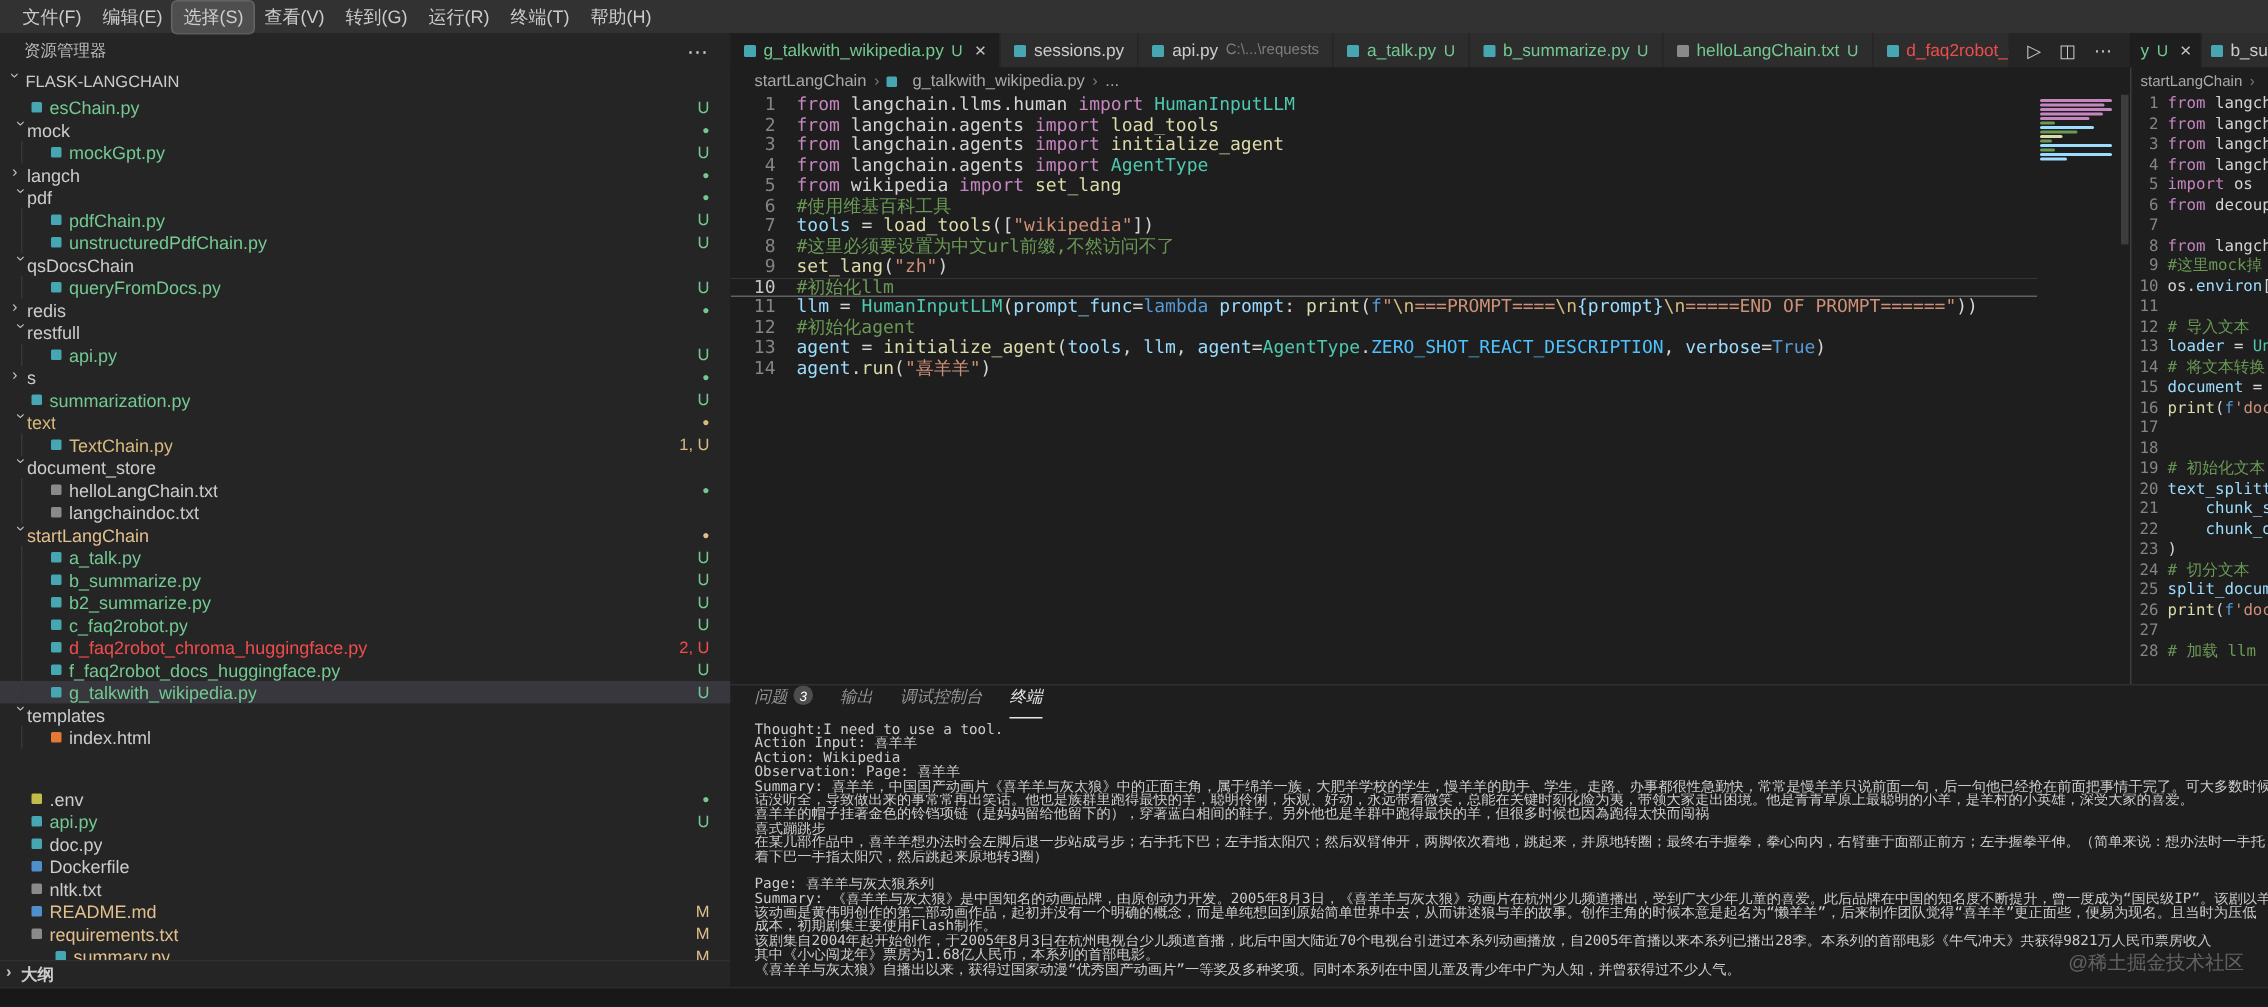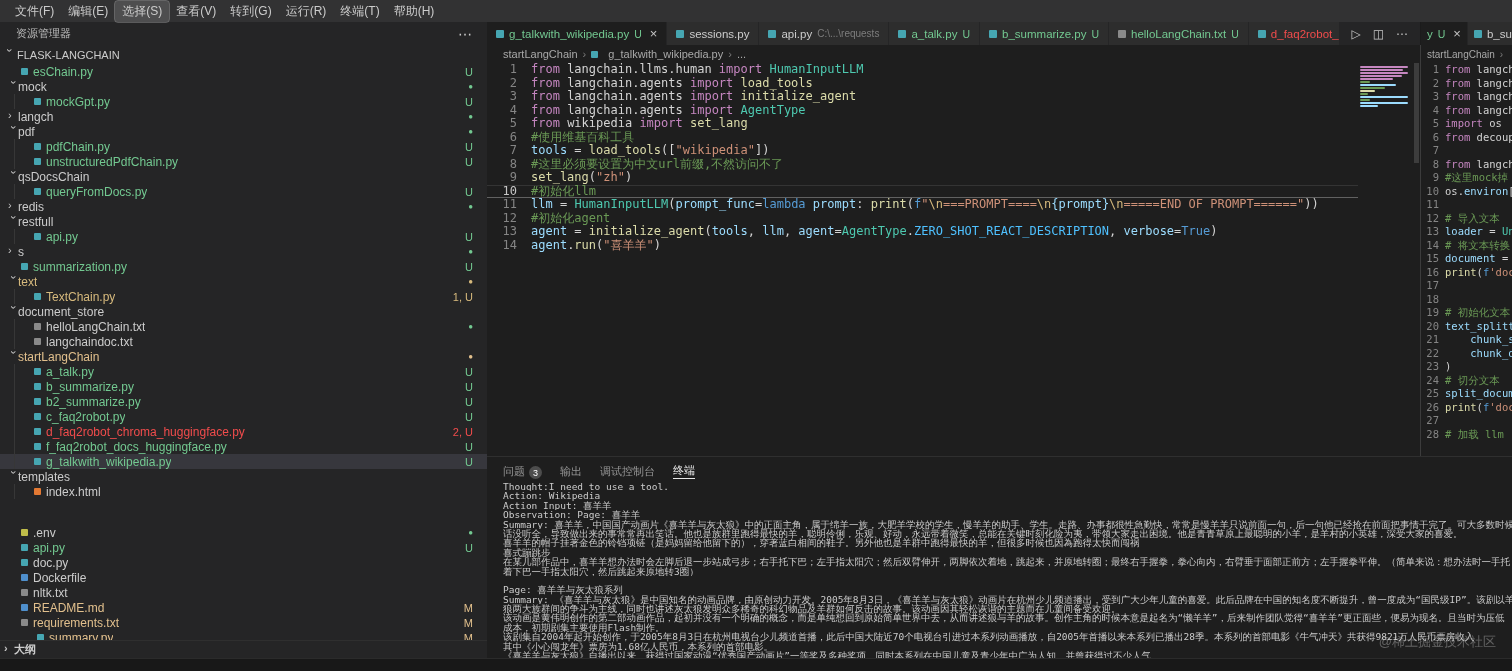--- a/index.html
+++ b/index.html
@@ -81,21 +81,21 @@
 
   .right-editor { width:92px; flex:none; border-left:1px solid #3c3c3c; display:flex; flex-direction:column; background:#1e1e1e; }
   .right-editor .breadcrumb { padding-left:6px; font-size:10px; }
   .right-editor .code-lines { font:10.5px/13.5px "DejaVu Sans Mono", monospace; }
   .right-editor .lnum { width:18px; margin-right:6px; }
 
   
   .panel { height:202px; flex:none; border-top:1px solid #2f2f2f; background:#1e1e1e;
     display:flex; flex-direction:column; padding-left:16px; overflow:hidden; }
   .panel-tabs { height:22px; display:flex; gap:18px; align-items:center; font-size:11px; color:#969696; flex:none; }
-  .ptab { height:100%; display:flex; align-items:flex-end; gap:4px; cursor:default; }
+  .ptab { height:100%; display:flex; align-items:flex-start; gap:4px; cursor:default;font-style:italic; }
   .ptab.active { color:#e7e7e7; border-bottom:1px solid #e7e7e7; }
   .pbadge { width:13px; height:13px; border-radius:50%; background:#4d4d4d; color:#ffffff;
     font-size:9px; display:inline-flex; align-items:center; justify-content:center; }
   .term { flex:1; overflow:hidden; font:9.5px/9.4px "DejaVu Sans Mono", monospace; color:#cccccc; padding-top:3px; }
   .tline { height:9.4px; white-space:pre; overflow:hidden; }
 
   
   .statusbar { height:13px; background:#181818; border-top:1px solid #2b2b2b; }
 
   .watermark { position:absolute; right:16px; bottom:20px; color:rgba(255,255,255,0.30);
@@ -430,33 +430,32 @@
           </div>
           <div class="ptab">
             <span>调试控制台</span>
           </div>
           <div class="ptab active">
             <span>终端</span>
           </div>
         </div>
       <div class="term" id="term">
           <div class="tline">Thought:I need to use a tool.</div>
+          <div class="tline">Action Input: 喜羊羊</div>
           <div class="tline">Action: Wikipedia</div>
-          <div class="tline">Action Input: 喜羊羊</div>
           <div class="tline">Observation: Page: 喜羊羊</div>
           <div class="tline">Summary: 喜羊羊，中国国产动画片《喜羊羊与灰太狼》中的正面主角，属于绵羊一族，大肥羊学校的学生，慢羊羊的助手、学生。走路、办事都很性急勤快，常常是慢羊羊只说前面一句，后一句他已经抢在前面把事情干完了。可大多数时候</div>
           <div class="tline">话没听全，导致做出来的事常常再出笑话。他也是族群里跑得最快的羊，聪明伶俐，乐观、好动，永远带着微笑，总能在关键时刻化险为夷，带领大家走出困境。他是青青草原上最聪明的小羊，是羊村的小英雄，深受大家的喜爱。</div>
           <div class="tline">喜羊羊的帽子挂著金色的铃铛项链（是妈妈留给他留下的），穿著蓝白相间的鞋子。另外他也是羊群中跑得最快的羊，但很多时候也因為跑得太快而闯祸</div>
           <div class="tline">喜式蹦跳步</div>
           <div class="tline">在某几部作品中，喜羊羊想办法时会左脚后退一步站成弓步；右手托下巴；左手指太阳穴；然后双臂伸开，两脚依次着地，跳起来，并原地转圈；最终右手握拳，拳心向内，右臂垂于面部正前方；左手握拳平伸。（简单来说：想办法时一手托</div>
           <div class="tline">着下巴一手指太阳穴，然后跳起来原地转3圈）</div>
           <div class="tline"></div>
           <div class="tline">Page: 喜羊羊与灰太狼系列</div>
           <div class="tline">Summary: 《喜羊羊与灰太狼》是中国知名的动画品牌，由原创动力开发。2005年8月3日，《喜羊羊与灰太狼》动画片在杭州少儿频道播出，受到广大少年儿童的喜爱。此后品牌在中国的知名度不断提升，曾一度成为“国民级IP”。该剧以羊和</div>
-          <div class="tline">狼两大族群间的争斗为主线，同时也讲述灰太狼发明众多稀奇的科幻物品及羊群如何反击的故事。该动画因其轻松诙谐的主题而在儿童间备受欢迎。</div>
           <div class="tline">该动画是黄伟明创作的第二部动画作品，起初并没有一个明确的概念，而是单纯想回到原始简单世界中去，从而讲述狼与羊的故事。创作主角的时候本意是起名为“懒羊羊”，后来制作团队觉得“喜羊羊”更正面些，便易为现名。且当时为压低</div>
           <div class="tline">成本，初期剧集主要使用Flash制作。</div>
           <div class="tline">该剧集自2004年起开始创作，于2005年8月3日在杭州电视台少儿频道首播，此后中国大陆近70个电视台引进过本系列动画播放，自2005年首播以来本系列已播出28季。本系列的首部电影《牛气冲天》共获得9821万人民币票房收入</div>
           <div class="tline">其中《小心闯龙年》票房为1.68亿人民币，本系列的首部电影。</div>
           <div class="tline">《喜羊羊与灰太狼》自播出以来，获得过国家动漫“优秀国产动画片”一等奖及多种奖项。同时本系列在中国儿童及青少年中广为人知，并曾获得过不少人气。</div>
         </div>
     </div>
 
   </div>
 </div>

